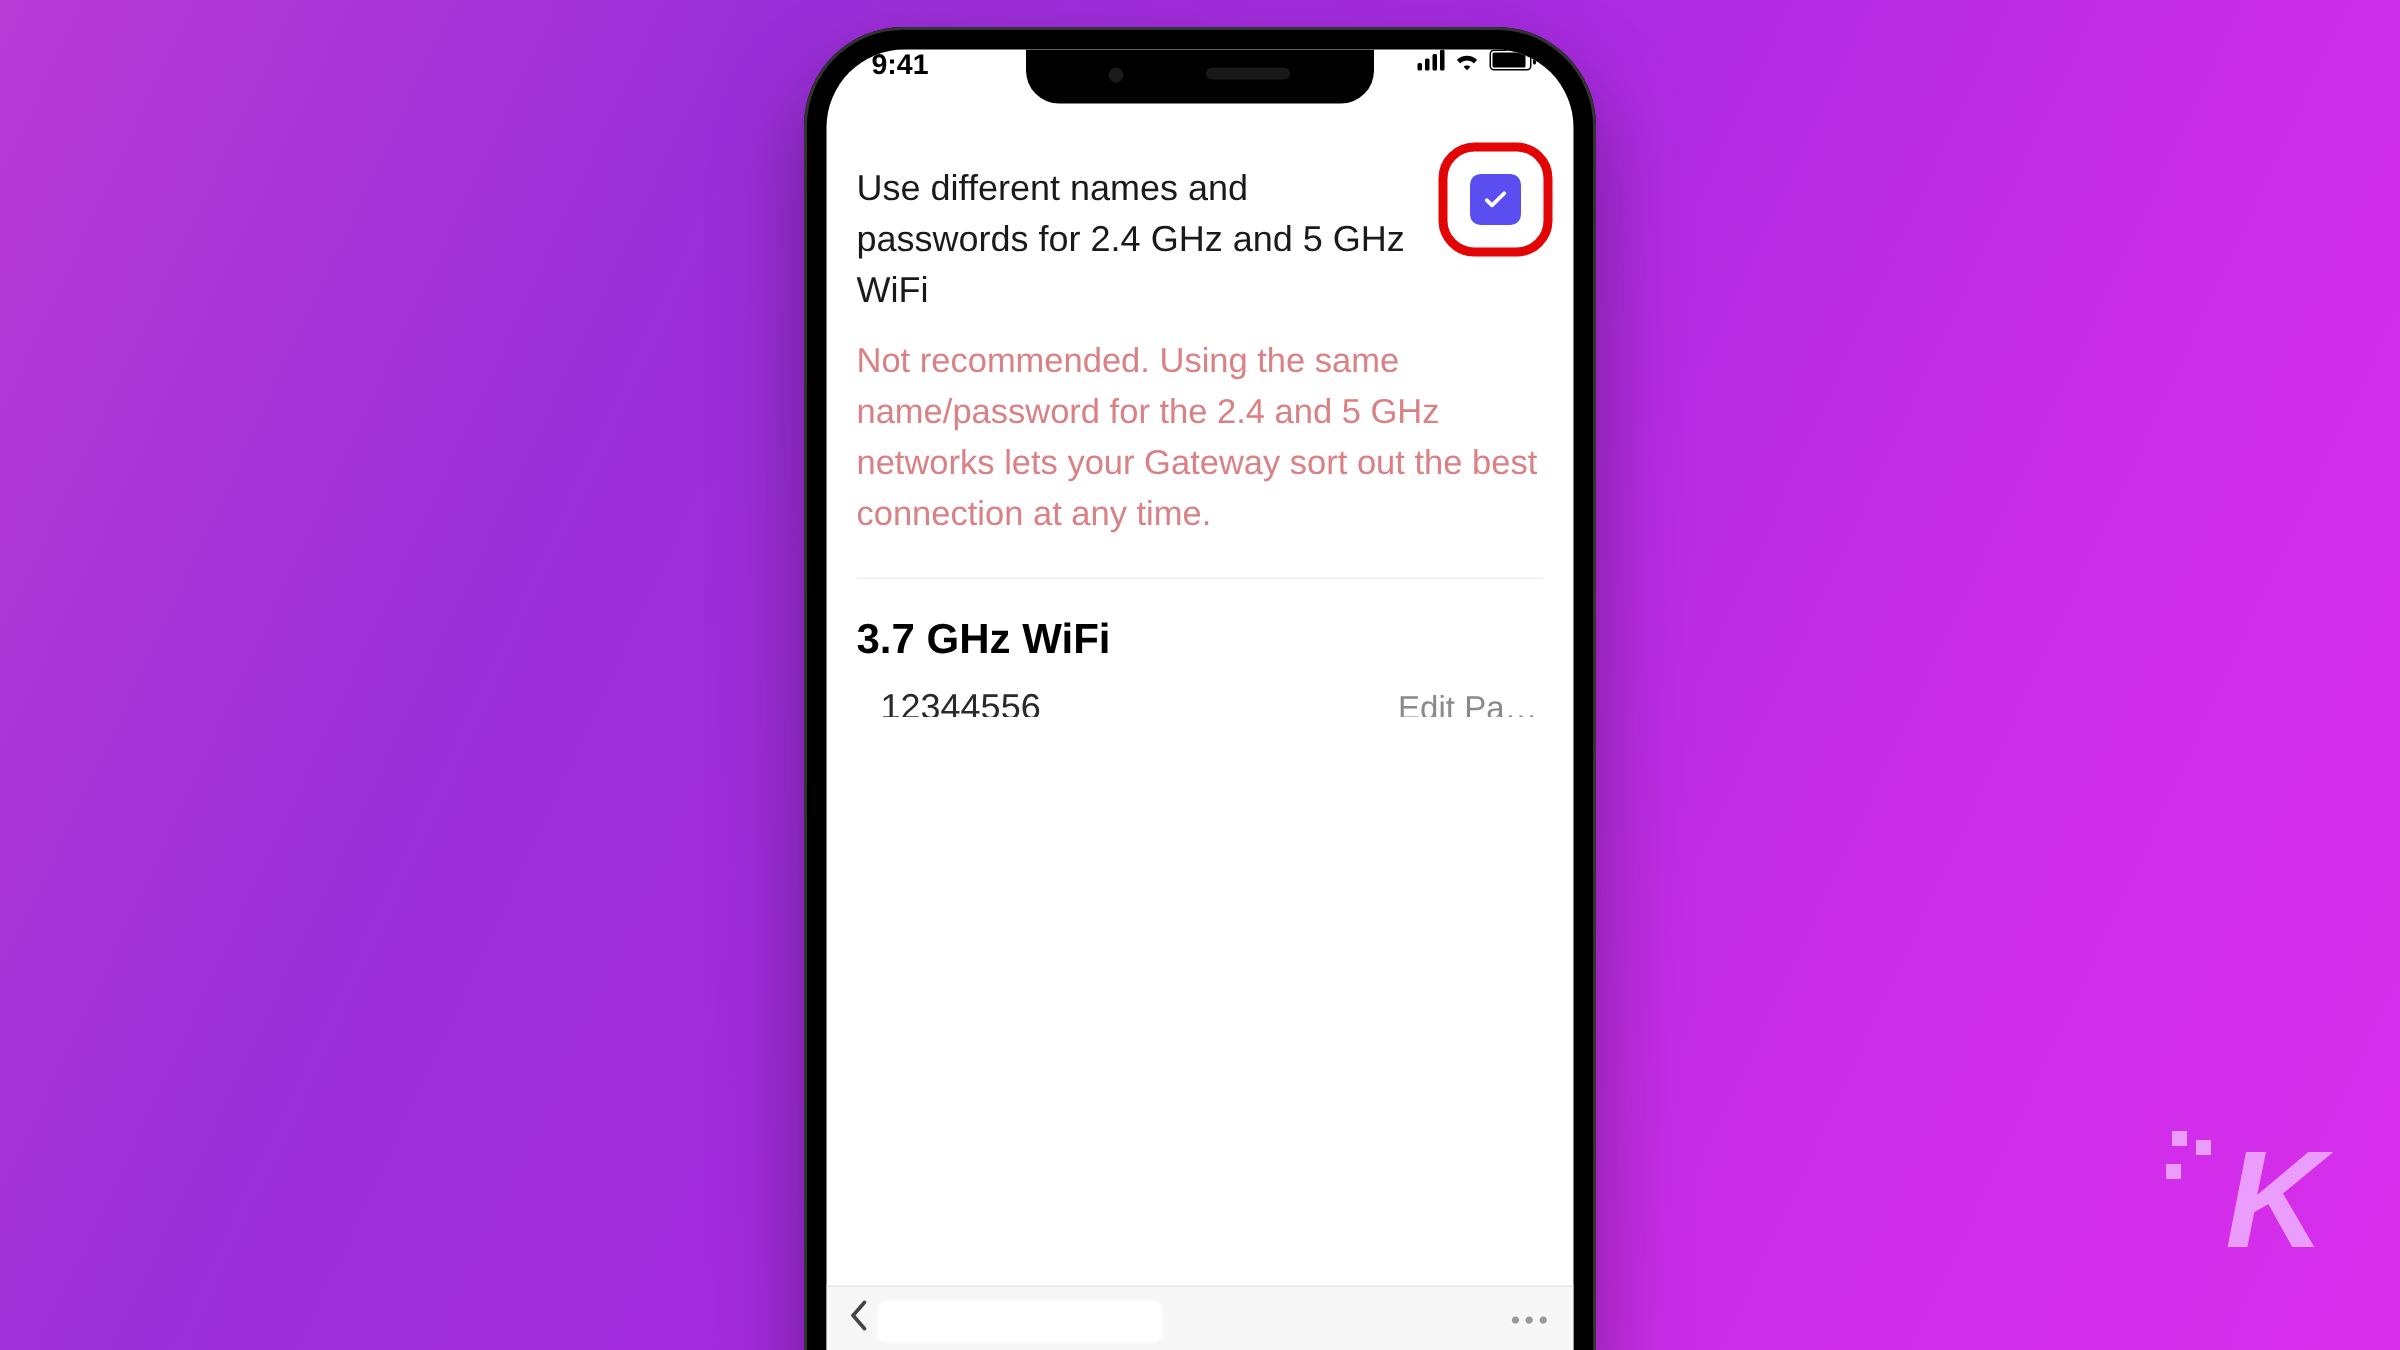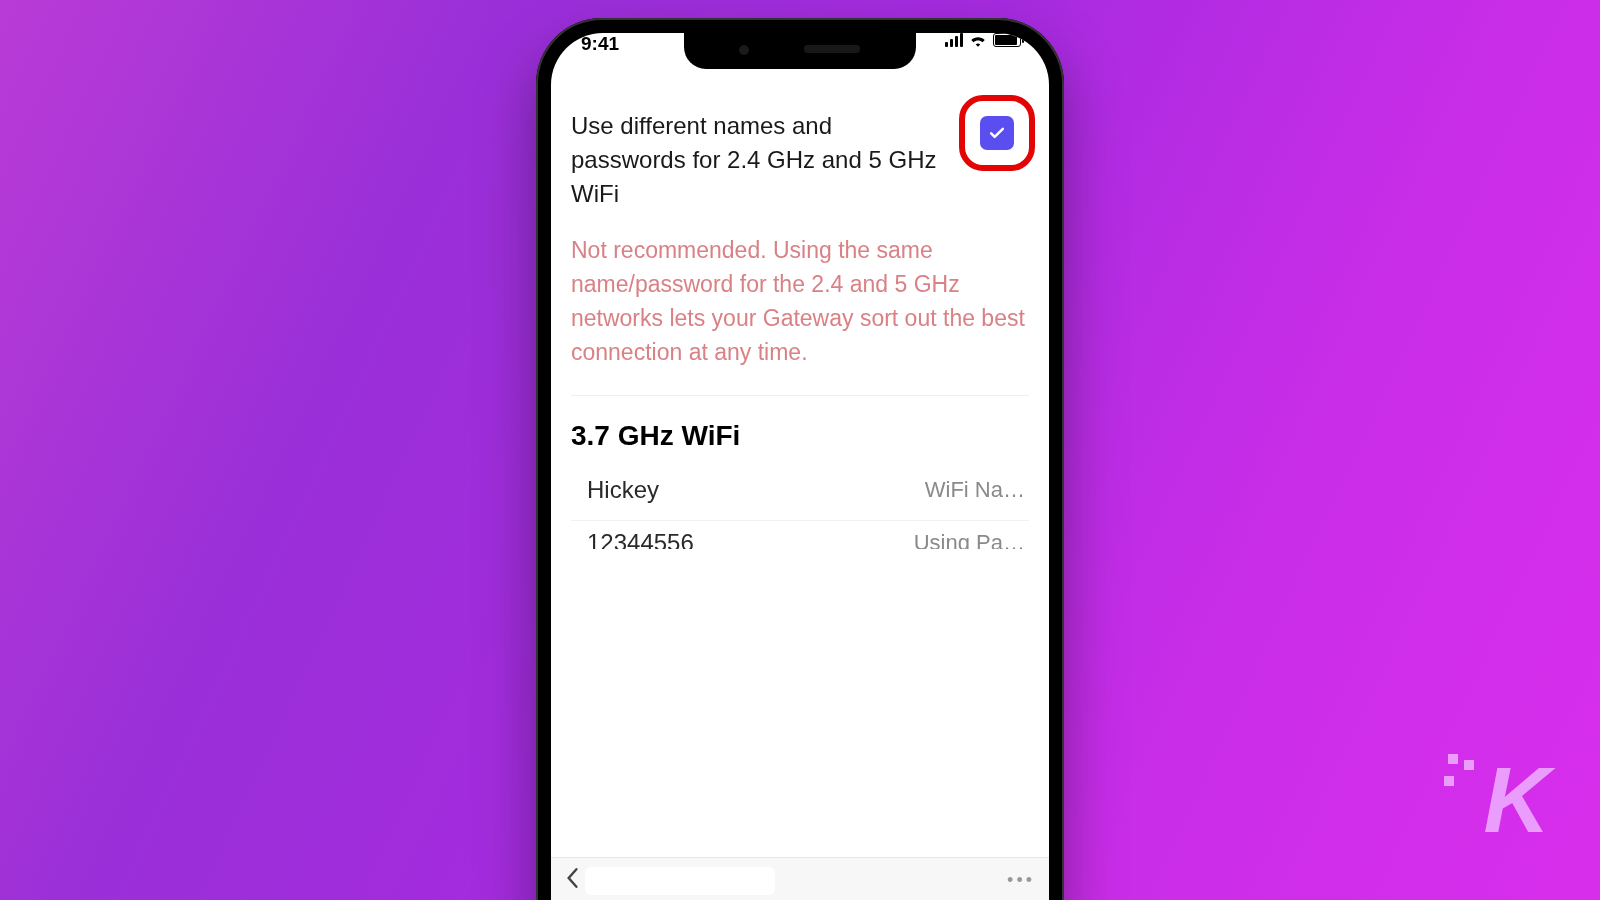--- a/index.html
+++ b/index.html
@@ -141,21 +141,21 @@
     display:flex;
     align-items:center;
     justify-content:center;
   }
   .checkbox svg{ width:20px; height:20px; }
 
   .warning{
     color:#d98185;
     font-size: 23px;
     line-height:1.48;
-    margin-top: 22px;
+    margin-top: 12px;
     padding-bottom: 26px;
     border-bottom: 1px solid #eee;
   }
 
   .section-title{
     font-size: 28px;
     font-weight: 800;
     color:#000;
     margin: 24px 0 8px 0;
   }
@@ -269,28 +269,24 @@
                   <path d="M5 12.5l4.2 4.2L19 7" fill="none" stroke="#fff" stroke-width="3" stroke-linecap="round" stroke-linejoin="round"></path>
                 </svg>
             </div>
           </div>
         </div>
 
         <div class="warning">Not recommended. Using the same name/password for the 2.4 and 5 GHz networks lets your Gateway sort out the best connection at any time.</div>
 
         <div class="section-title">3.7 GHz WiFi</div>
 
-        <div class="field-row">
-          <span class="field-value">Hickey</span>
-          <span class="field-label">WiFi Na…</span>
-        </div>
 
         <div class="field-row partial">
           <span class="field-value">12344556</span>
-          <span class="field-label">Using Pa…</span>
+          <span class="field-label">Edit Pa…</span>
         </div>
       </div>
 
       <div class="kb-toolbar">
         <div style="display:flex;align-items:center;">
           <span class="chev">
             <svg width="14" height="22" viewBox="0 0 12 20">
                 <path d="M10 2L3 10l7 8" fill="none" stroke="#444" stroke-width="2.2" stroke-linecap="round"></path>
               </svg>
           </span>

